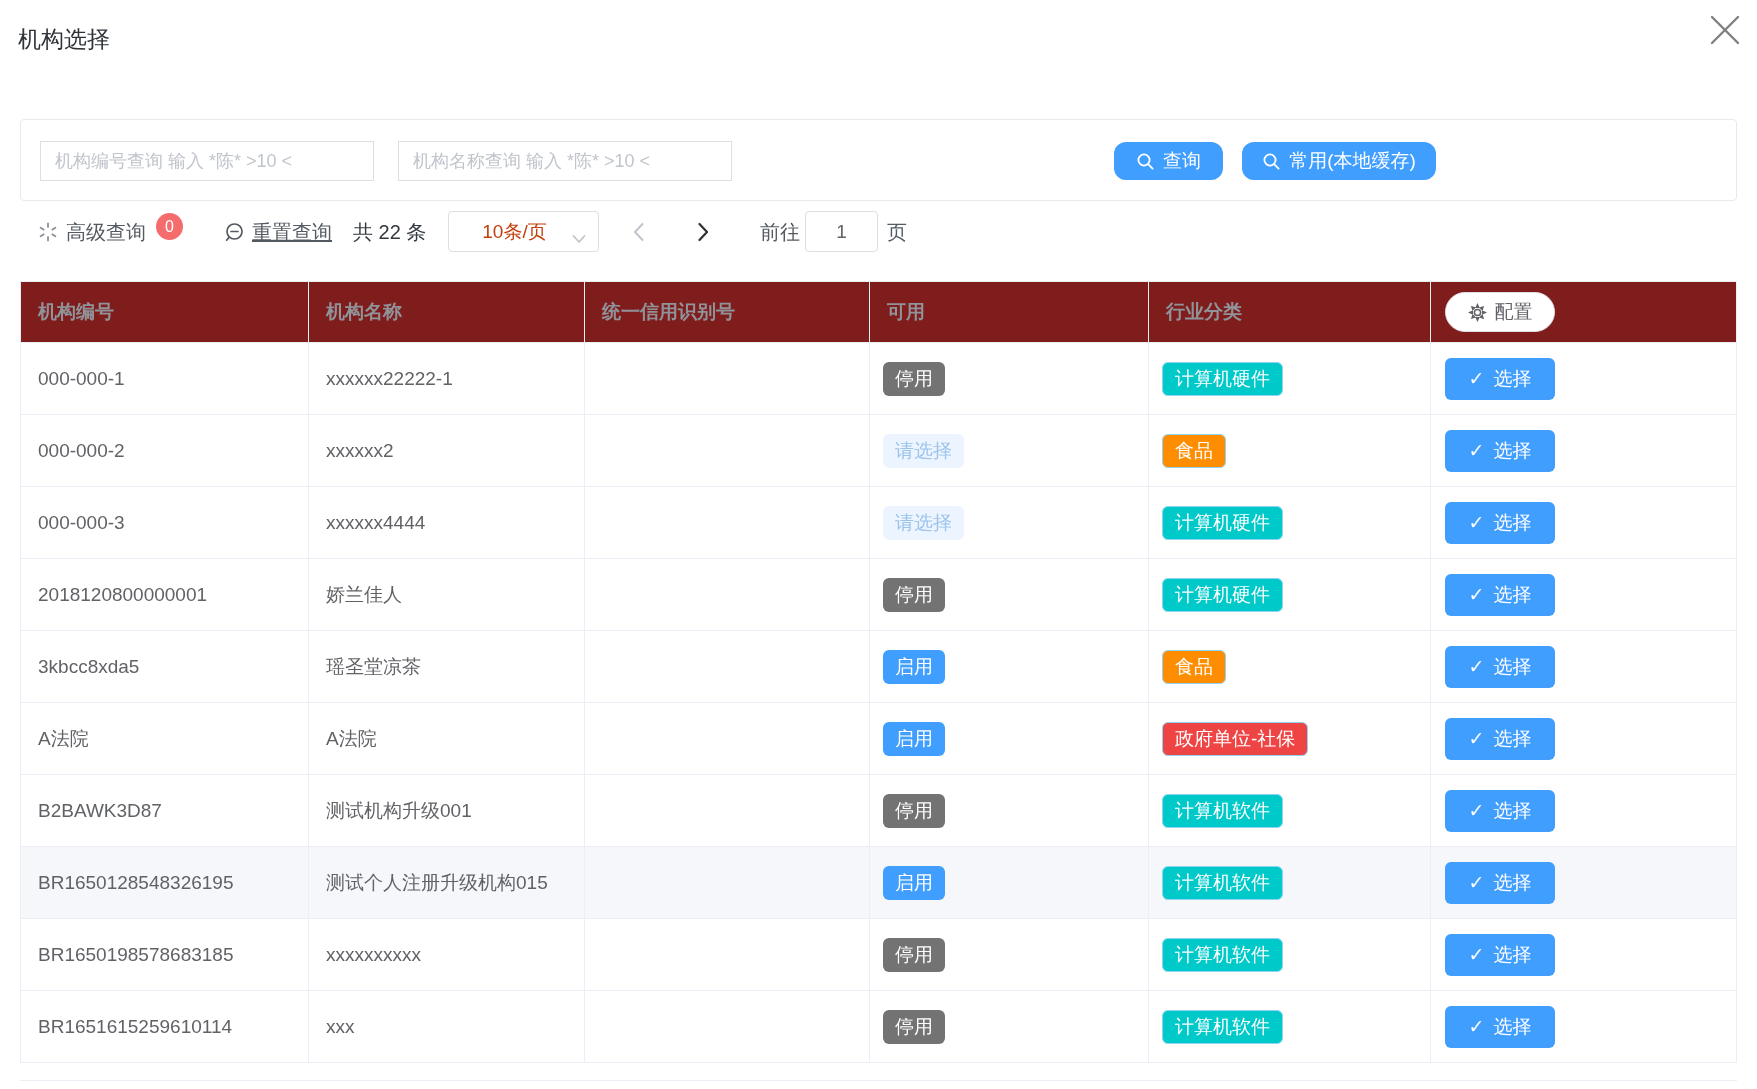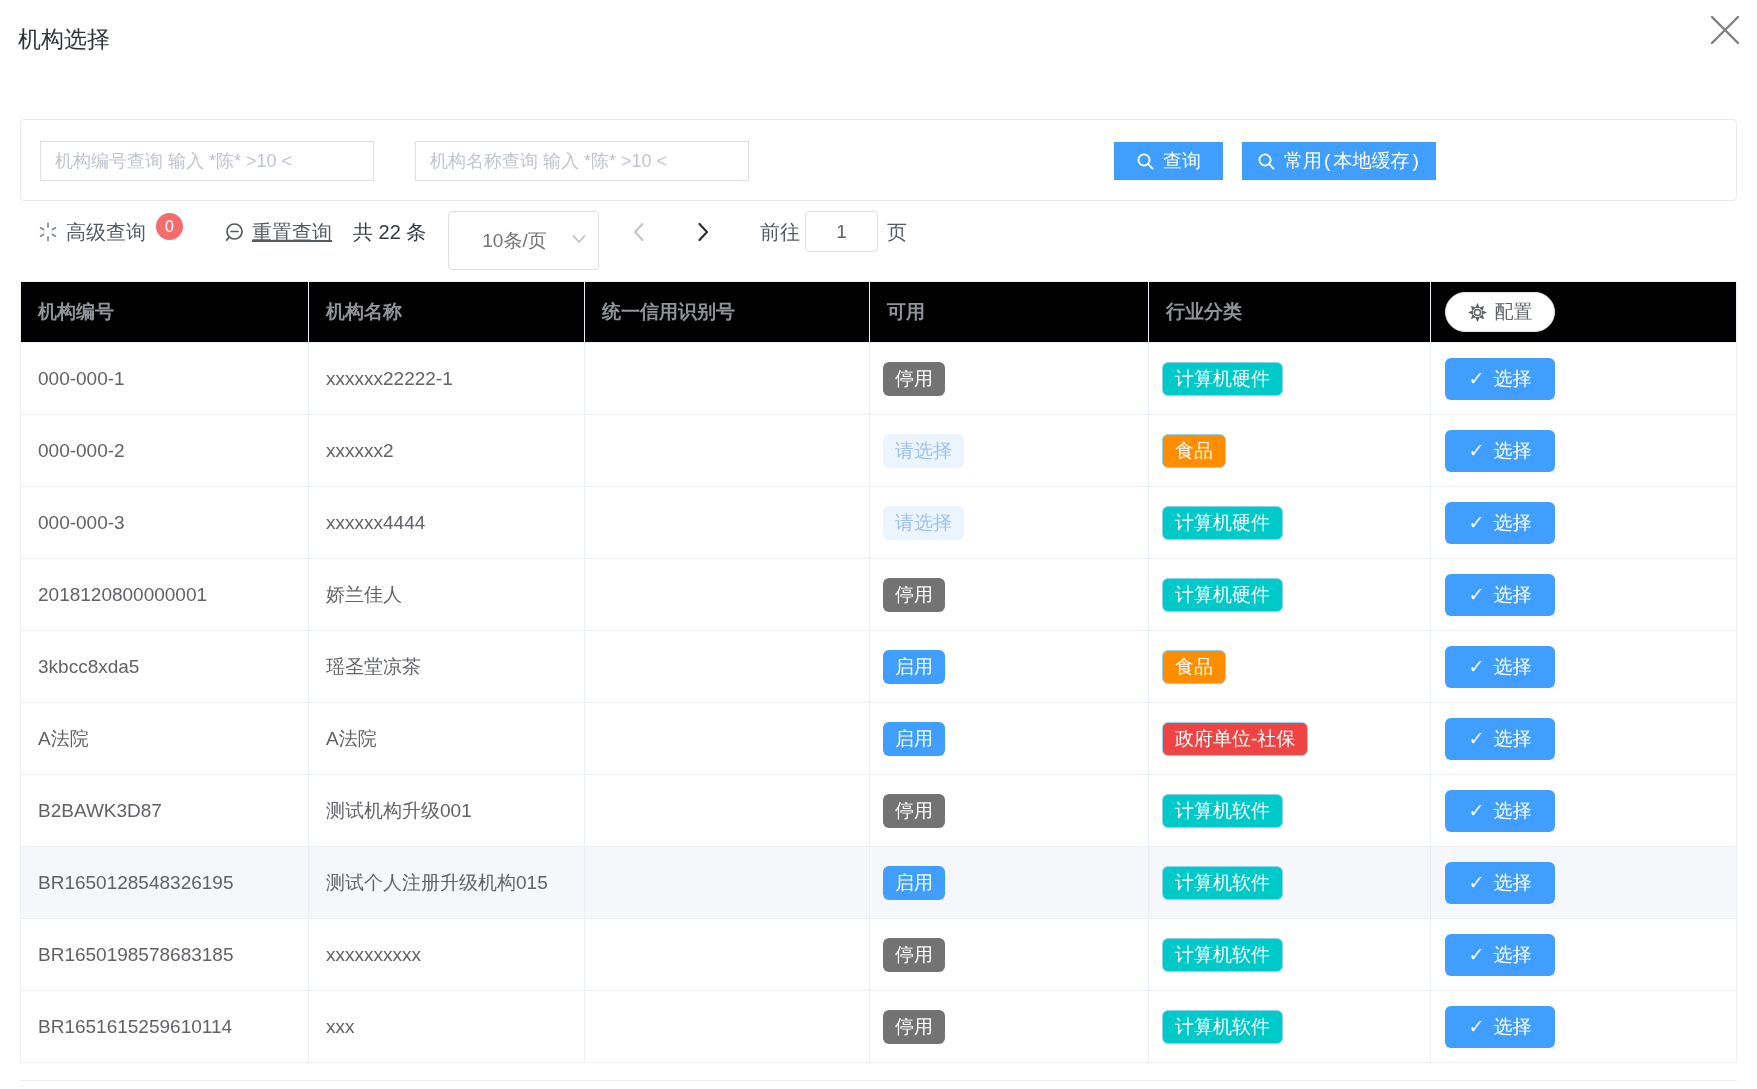--- a/index.html
+++ b/index.html
@@ -14,45 +14,45 @@
   .close-btn{right:12px;top:10px;width:40px;height:40px;cursor:pointer;
     display:flex;align-items:center;justify-content:center;}
   
   .filter-box{left:20px;top:119px;width:1715px;height:80px;
     border:1px solid #e7eaee;border-radius:4px;background:#fff;}
   .filter-input{position:absolute;top:141px;height:40px;width:334px;
     border:1px solid #dcdfe6;border-radius:0;box-sizing:border-box;
     padding:0 14px;font-size:18px;color:#606266;outline:none;
     font-family:"Liberation Sans","DejaVu Sans",sans-serif;}
   .filter-input::placeholder{color:#c0c4cc;opacity:1;}
-  .btn-blue{position:absolute;top:142px;height:38px;border:none;border-radius:0;
+  .btn-blue{position:absolute;top:142px;height:38px;border:none;border-radius:12px;
     background:#409eff;color:#fff;font-size:19px;display:flex;align-items:center;
     justify-content:center;gap:8px;cursor:pointer;
-    font-family:Liberation Mono, monospace;}
+    font-family:Liberation Sans, sans-serif;}
   
   .toolbar{left:0;top:207px;width:1757px;height:50px;}
   .tb-item{position:absolute;top:0;height:50px;display:flex;align-items:center;font-size:20px;color:#545a61;}
   .adv-badge{position:absolute;left:156px;top:6px;min-width:27px;height:27px;border-radius:14px;
     background:#f56c6c;color:#fff;font-size:16px;display:flex;align-items:center;
     justify-content:center;padding:0 2px;box-sizing:border-box;}
   .reset-label{text-decoration:underline;}
-  .page-size-select{position:absolute;left:448px;top:4px;width:151px;height:59px;
+  .page-size-select{position:absolute;left:448px;top:4px;width:151px;height:41px;
     border:1px solid #dcdfe6;border-radius:4px;box-sizing:border-box;background:#fff;
-    display:flex;align-items:center;justify-content:center;font-size:19px;color:#737373;cursor:pointer;}
+    display:flex;align-items:center;justify-content:center;font-size:19px;color:#c2410c;cursor:pointer;}
   .page-size-select .chev{position:absolute;right:12px;top:15px;}
   .pager-arrow{position:absolute;top:0;height:50px;width:30px;display:flex;align-items:center;justify-content:center;cursor:pointer;}
   .goto-input{position:absolute;left:805px;top:4px;width:73px;height:41px;
     border:1px solid #dcdfe6;border-radius:4px;box-sizing:border-box;text-align:center;
     font-size:19px;color:#606266;outline:none;
     font-family:"Liberation Sans","DejaVu Sans",sans-serif;}
   
   .org-table{position:absolute;left:20px;top:281px;width:1717px;border-collapse:collapse;table-layout:fixed;}
   .org-table th,.org-table td{border:1px solid #ebeef5;box-sizing:border-box;
     padding:0 0 0 17px;text-align:left;vertical-align:middle;overflow:hidden;white-space:nowrap;}
-  .org-table th{height:61px;font-size:19px;color:#909399;font-weight:bold;background:#000000;}
+  .org-table th{height:61px;font-size:19px;color:#909399;font-weight:bold;background:#7f1d1d;}
   .org-table td{height:72px;font-size:19px;color:#606266;background:transparent;}
   .org-table tr.row-highlight td{background:#f5f7fa;}
   
   .tag{display:inline-flex;align-items:center;height:34px;padding:0 12px;border-radius:6px;
     font-size:19px;color:#fff;margin-left:13px;box-sizing:border-box;}
   .tag-stop{background:#737373;}
   .tag-start{background:#409eff;}
   .tag-choose{background:#ecf5ff;color:#9cc3ea;}
   .tag-cyan{background:#00c9c9;border:1px solid #8fd3f4;}
   .tag-orange{background:#ff8d00;border:1px solid #8fd3f4;}
@@ -74,21 +74,21 @@
 <div class="abs modal-title">机构选择</div>
 <div class="abs close-btn">
   <svg width="34" height="34" viewBox="0 0 34 34">
     <line x1="4" y1="4" x2="30" y2="30" stroke="#808080" stroke-width="2.4" stroke-linecap="round"></line>
     <line x1="30" y1="4" x2="4" y2="30" stroke="#808080" stroke-width="2.4" stroke-linecap="round"></line>
   </svg>
 </div>
 
 <div class="abs filter-box">
   <input class="filter-input" style="left: 19px; top: 21px;" placeholder="机构编号查询 输入 *陈* &gt;10 &lt;">
-  <input class="filter-input" style="left: 394px; top: 21px;" placeholder="机构名称查询 输入 *陈* &gt;10 &lt;">
+  <input class="filter-input" style="left: 377px; top: 21px;" placeholder="机构名称查询 输入 *陈* &gt;10 &lt;">
   <button class="btn-blue" style="left:1093px;width:109px;top:22px;">
     <span style="display:inline-flex;">
       <svg width="19" height="19" viewBox="0 0 19 19">
           <circle cx="8" cy="8" r="5.6" fill="none" stroke="#fff" stroke-width="1.8"></circle>
           <line x1="12.4" y1="12.4" x2="16.6" y2="16.6" stroke="#fff" stroke-width="1.8" stroke-linecap="round"></line>
         </svg>
     </span>
     <span>查询</span>
   </button>
   <button class="btn-blue" style="left:1221px;width:194px;top:22px;">

